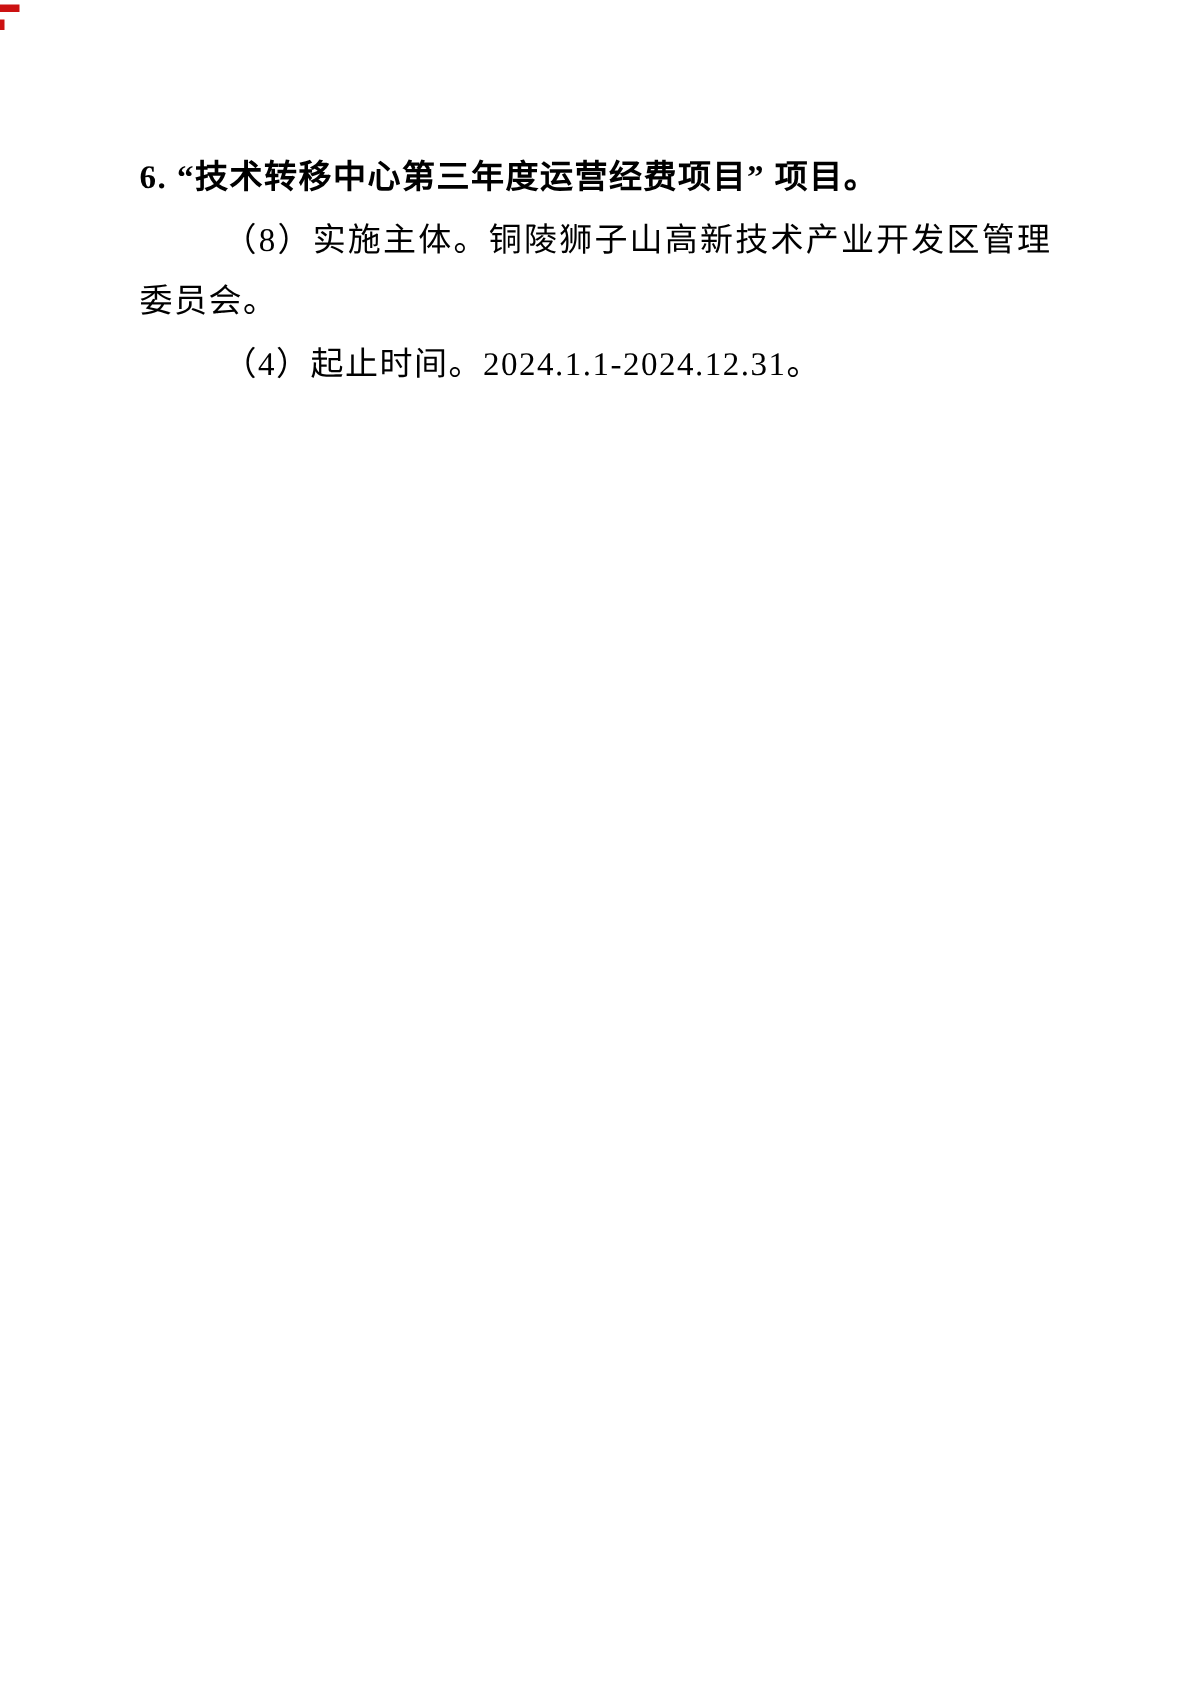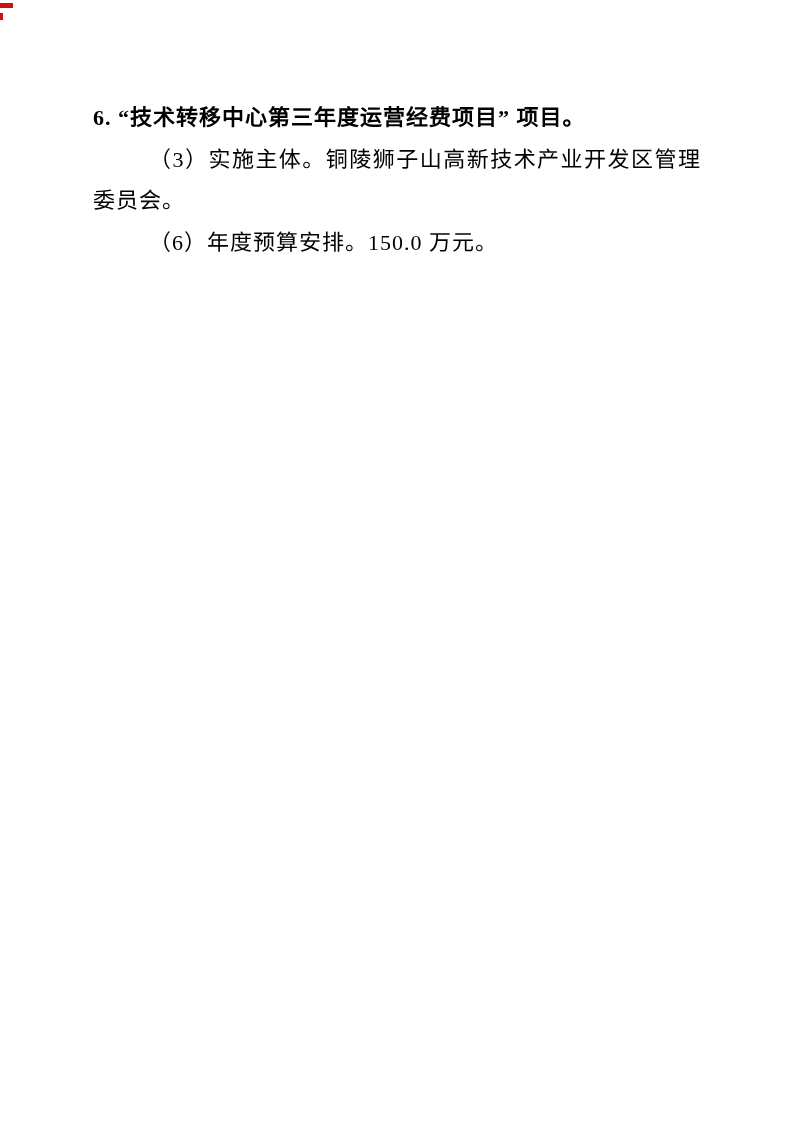--- a/index.html
+++ b/index.html
@@ -51,20 +51,20 @@
 <div class="page" style="background: rgb(255, 255, 255); color: rgb(0, 0, 0);">
 
   <div class="red-mark mark1"></div>
   <div class="red-mark mark2"></div>
 
   <div class="content">
     <h1 class="heading">6. “技术转移中心第三年度运营经费项目” 项目。</h1>
 
 
 
-    <p class="para">（3）实施主体。铜陵狮子山高新技术产业开发区管理委员会。</p>
+    <p class="para">（8）实施主体。铜陵狮子山高新技术产业开发区管理委员会。</p>
+
+    <p class="para">（4）起止时间。2024.1.1-2024.12.31。</p>
 
 
-
-    <p class="para">（6）年度预算安排。150.0 万元。</p>
   </div>
 
 </div>
 
 </body></html>

